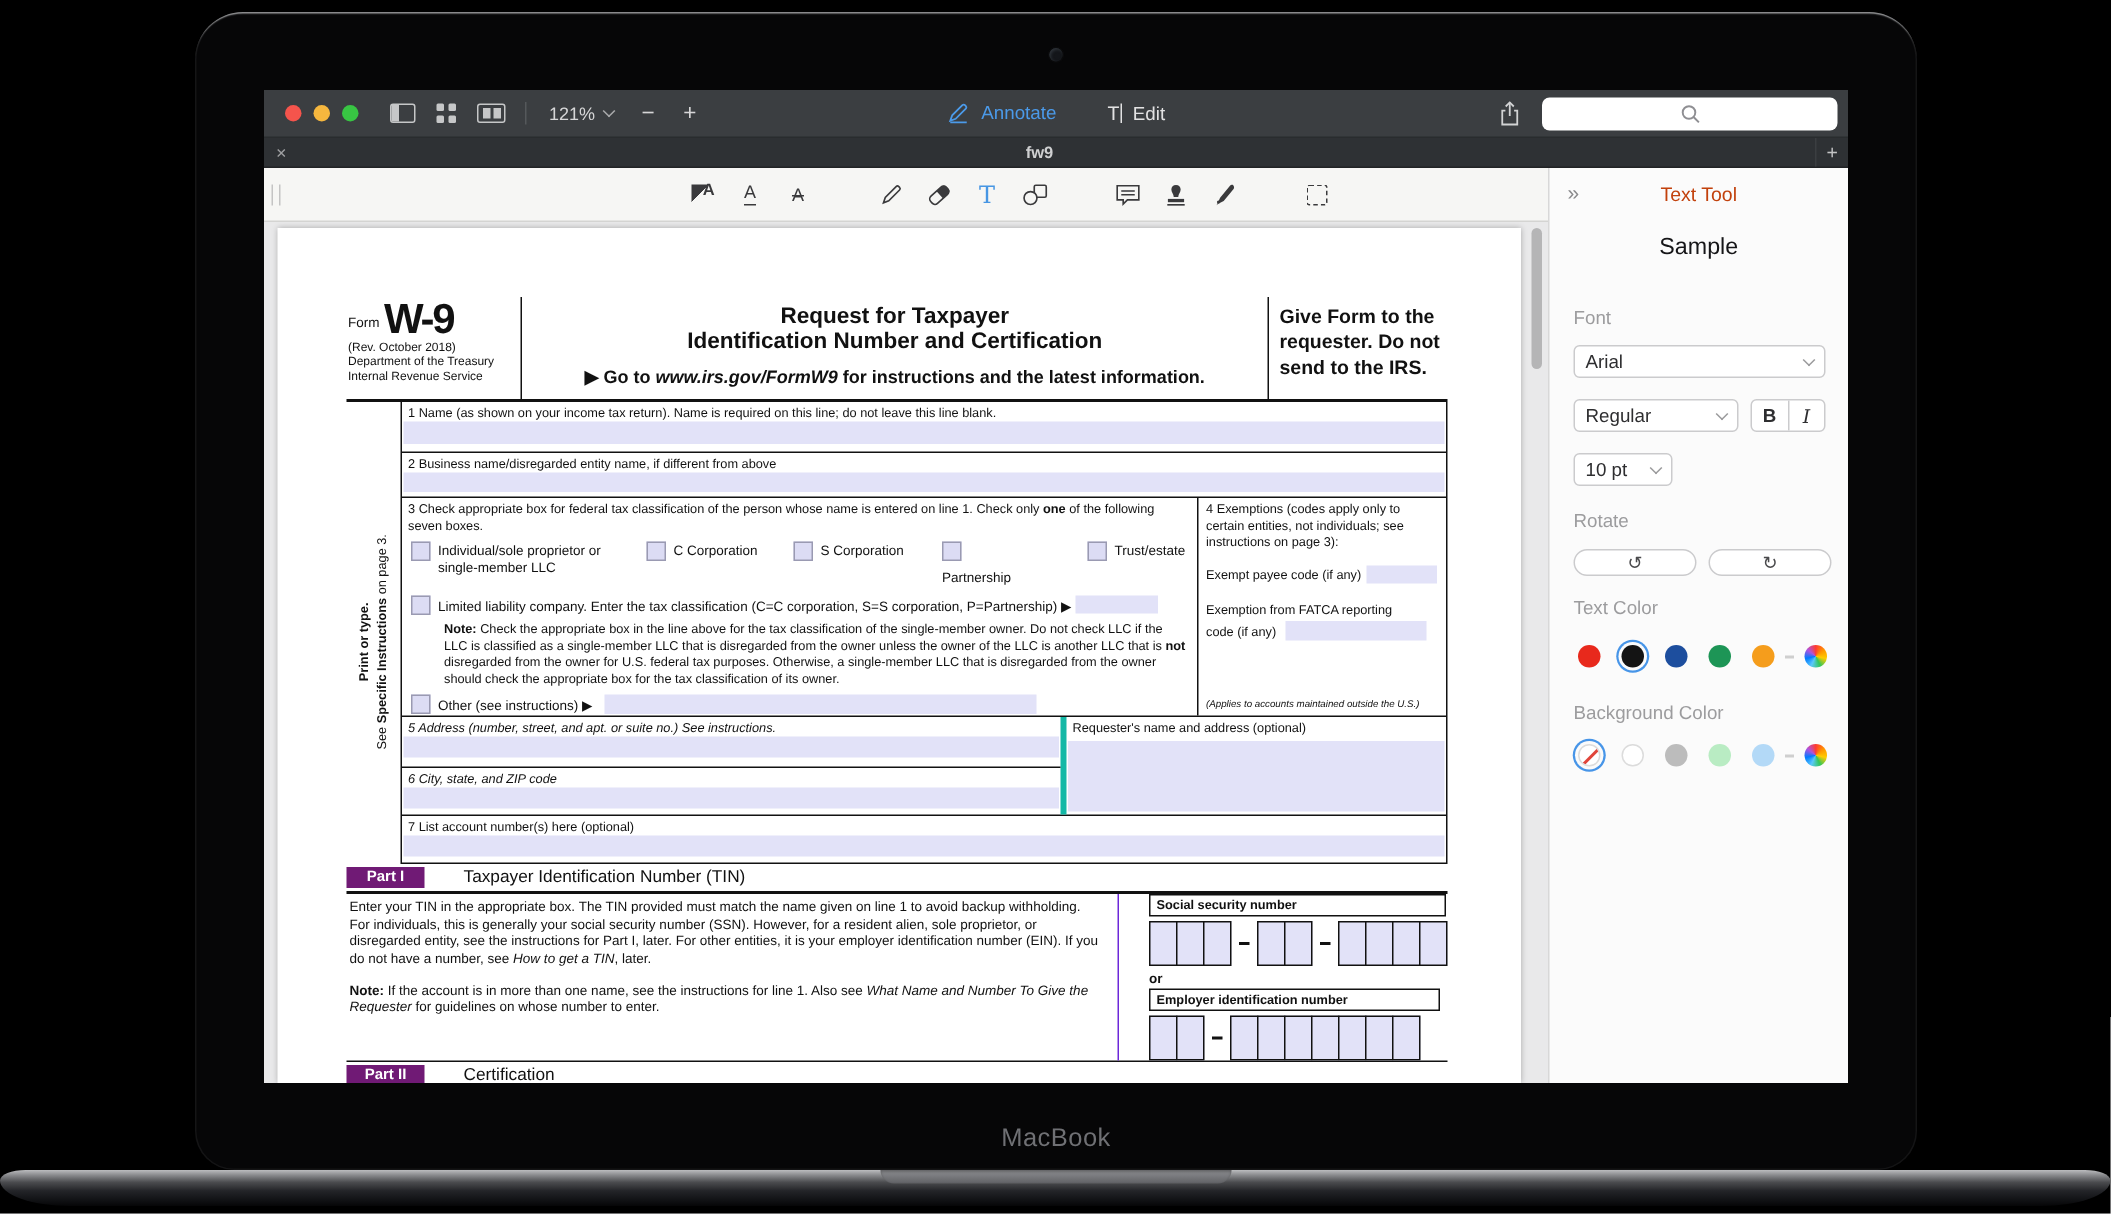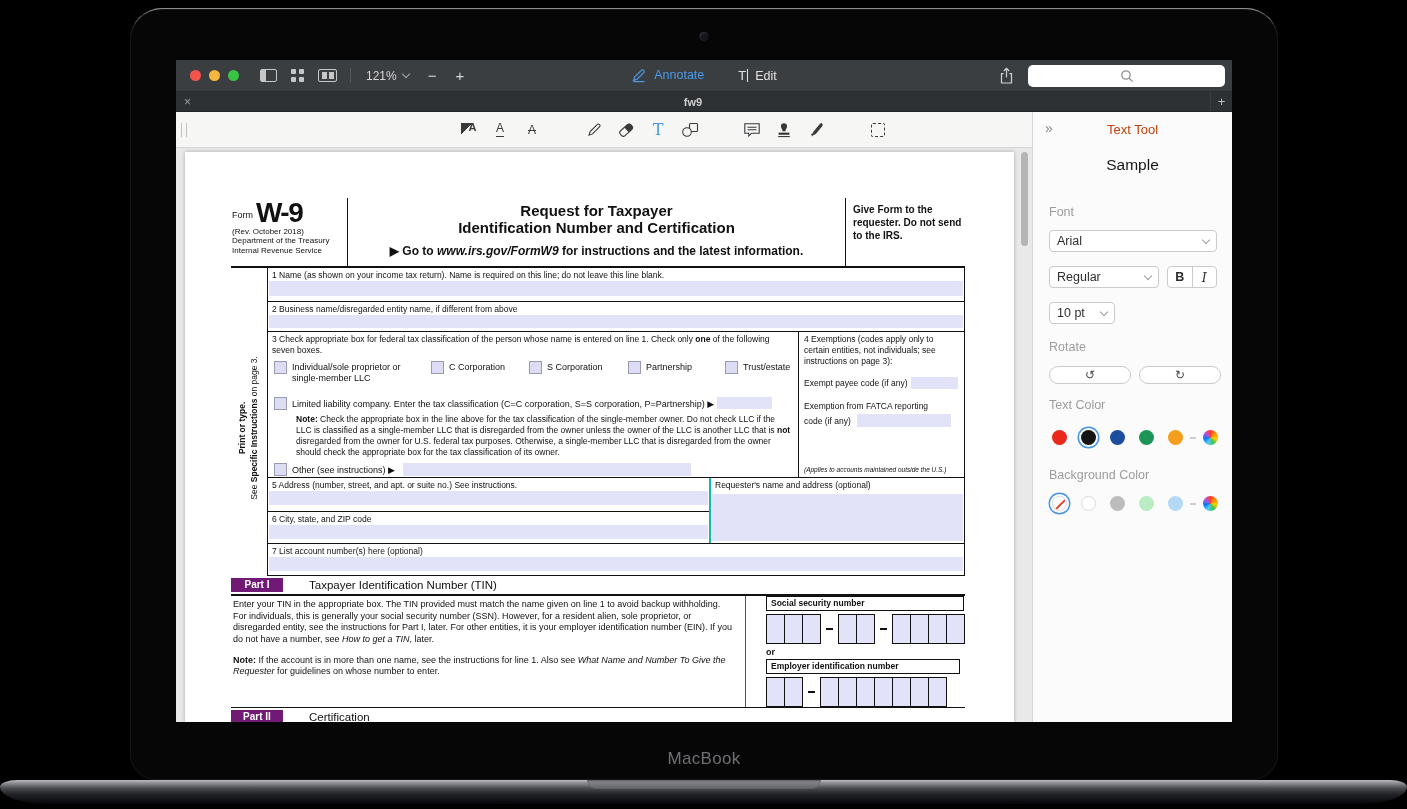--- a/index.html
+++ b/index.html
@@ -129,57 +129,57 @@
   .f-header { display:flex; border-bottom:2px solid #111; height:70px; }
   .fh-left { width:117px; border-right:1px solid #111; padding:4px 3px 0 1px; }
   .fw-word { font-size:9px; vertical-align:4px; }
   .fw-num { font-size:28px; font-weight:700; letter-spacing:-1.5px; line-height:.8; margin-left:3px; display:inline-block; }
   .fh-rev { font-size:8px; margin-top:3px; }
   .fh-dept { font-size:8px; line-height:1.2; }
   .fh-center { flex:1; text-align:center; padding-top:4px; }
   .fh-title { font-size:15px; font-weight:700; line-height:1.15; }
   .fh-goto { font-size:12px; font-weight:700; margin-top:7px; }
   .it { font-style:italic; }
-  .fh-right { width:120px; border-left:1px solid #111; padding:5px 2px 0 7px; font-size:10px; font-weight:700; line-height:1.3; }
+  .fh-right { width:120px; border-left:1px solid #111; padding:5px 2px 0 7px; font-size:13px; font-weight:700; line-height:1.3; }
 
   .f-body { display:flex; }
   .rail { width:36px; position:relative; }
   .rail-rot {
     position:absolute; left:-132px; top:148px; width:300px;
     transform:rotate(-90deg); text-align:center; font-size:8.5px; line-height:1.4;
   }
   .rows { flex:1; border-left:1px solid #111; border-right:1px solid #111; }
   .rlabel { font-size:8.5px; padding:2px 4px 0 4px; }
   .fld-line { height:15px; margin:1px; }
   .row1 { height:34px; border-bottom:1px solid #111; }
   .row2 { height:30px; border-bottom:1px solid #111; }
   .row34 { display:flex; height:146px; border-bottom:1px solid #111; }
   .c3 { width:531px; border-right:1px solid #111; position:relative; }
   .c3-text { font-size:8.5px; padding:2px 6px 0 4px; line-height:1.3; }
   .cb { display:inline-block; flex:0 0 auto; width:13px; height:13px; background:#dcdcf4; border:1px solid #9a9ab2; }
   .cb-row { position:relative; height:35px; margin-top:5px; font-size:9px; }
   .opt { position:absolute; top:0; display:flex; gap:5px; }
   .opt .lbl { padding-top:1px; line-height:1.25; }
   .opt0 { left:6px; } .opt0 .lbl { width:120px; }
-  .opt1 { left:163px; } .opt2 { left:261px; } .opt3 { left:360px; } .opt4 { left:457px; }
+  .opt1 { left:163px; } .opt2 { left:261px; } .opt3 { left:360px;flex-direction:column; } .opt4 { left:457px; }
   .llc-row { margin:1px 6px 0 6px; display:flex; gap:5px; font-size:9px; align-items:flex-start; }
   .fld-llc { display:inline-block; width:55px; height:12px; vertical-align:-2px; }
   .note3 { margin:4px 6px 0 28px; font-size:8.5px; line-height:1.3; }
   .other-row { margin:5px 0 0 6px; display:flex; gap:5px; align-items:center; font-size:9px; }
   .fld-other { width:288px; height:13px; margin-left:3px; }
   .c4 { flex:1; padding:2px 4px 0 5px; font-size:8.5px; position:relative; line-height:1.3; }
   .exempt-row { margin-top:10px; display:flex; align-items:flex-end; gap:4px; }
   .fld-exempt { width:47px; height:12px; }
   .fatca { margin-top:12px; }
   .fatca-l2 { display:flex; align-items:flex-end; gap:6px; margin-top:2px; }
   .fld-fatca { width:94px; height:13px; }
   .applies { position:absolute; left:5px; bottom:3px; font-size:6.5px; font-style:italic; }
 
   .row56 { display:flex; height:66px; border-bottom:1px solid #111; }
-  .c56l { width:443px; border-right:2px solid #14b8a6; }
+  .c56l { width:443px; border-right:4px solid #14b8a6;font-style:italic; }
   .row5i { height:34px; border-bottom:1px solid #111; }
   .row6i { height:32px; }
   .c56r { flex:1; position:relative; }
   .req-fld { position:absolute; left:1px; right:1px; top:16px; height:47px; }
   .row7 { height:32px; border-bottom:1px solid #111; }
 
   .part-bar { display:flex; align-items:center; gap:26px; padding:2px 0; border-bottom:2px solid #111; }
   .part-tag { background:#701a75; color:#fff; font-weight:700; font-size:10px; width:52px; text-align:center; padding:1px 0 2px; }
   .part-title { font-weight:400; font-size:11.5px; }
 

